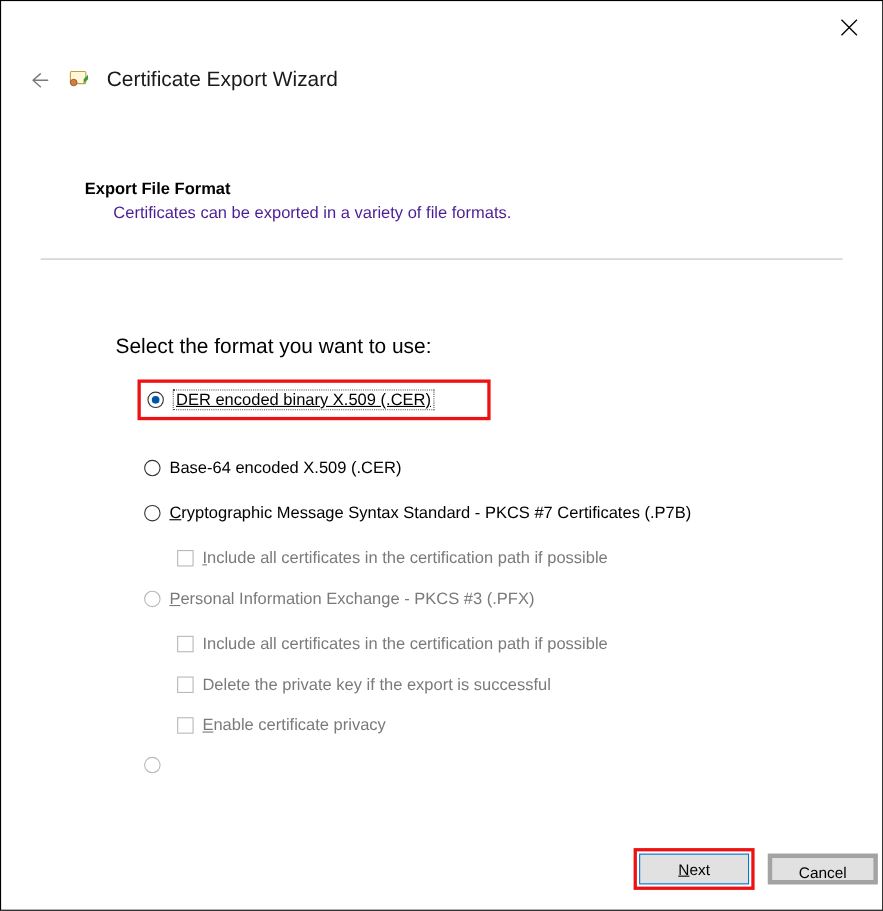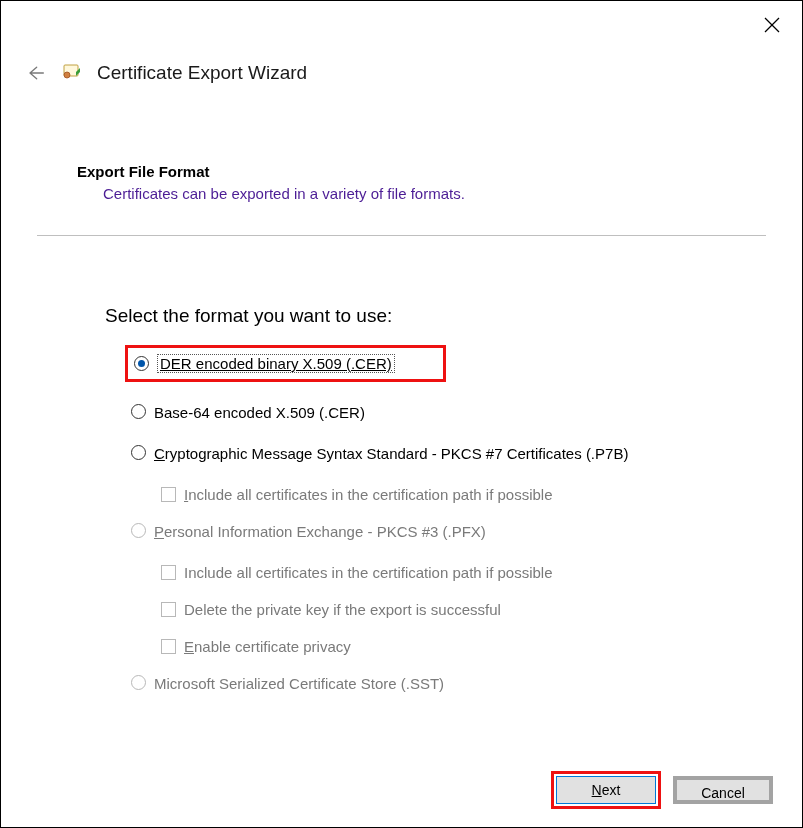--- a/index.html
+++ b/index.html
@@ -76,24 +76,25 @@
     left: 104px;
     right: 60px;
   }
   .prompt {
     margin-bottom: 18px;
     font-size: 19px;
     margin-top: 28px;
   }
   .option-row {
     display: flex;
-    align-items: flex-start;
+    align-items: center;
     gap: 8px;
     margin-bottom: 24px;
     margin-left: 26px;
+    margin-top: 13px;
   }
   .sub-row {
     display: flex;
     align-items: center;
     gap: 8px;
     margin-bottom: 20px;
     margin-left: 56px;
   }
   .radio {
     width: 15px;
@@ -139,21 +140,21 @@
     margin-bottom: 22px;
     text-decoration: underline;
   }
   .focus-rect {
     border: 1px dotted #555;
     padding: 0 2px;
   }
   .button-bar {
     position: absolute;
     bottom: 18px;
-    right: 29px;
+    right: 4px;
     display: flex;
     gap: 12px;
     align-items: center;
   }
   .btn {
     width: 100px;
     height: 28px;
     background: #e1e1e1;
     border: 4px solid #a3a3a3;
     font-family: inherit;
@@ -239,21 +240,20 @@
   </div>
 
 
   <div class="sub-row">
     <span class="checkbox disabled"></span>
     <span class="lbl disabled"><span class="mn">E</span><span>nable certificate privacy</span></span>
   </div>
 
   <div class="option-row">
     <span class="radio disabled"></span>
-    <span class="lbl disabled">Microsoft Serialized Certificate Store (.SST)</span>
   </div>
 </div>
 
 <div class="button-bar">
   <span class="next-wrap">
     <div class="btn btn-default"><span class="mn">N</span><span>ext</span></div>
   </span>
   <div class="btn">Cancel</div>
 </div>
 

